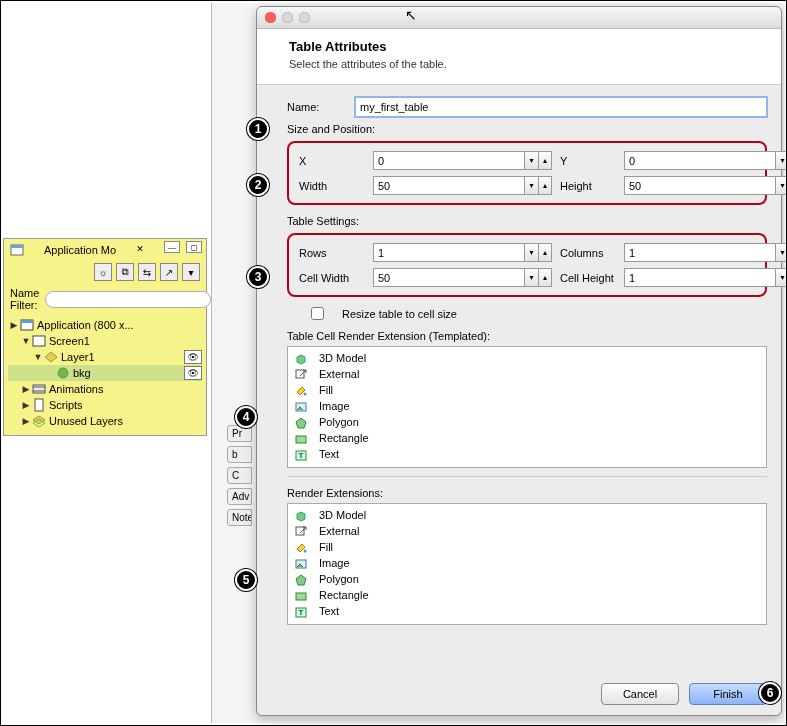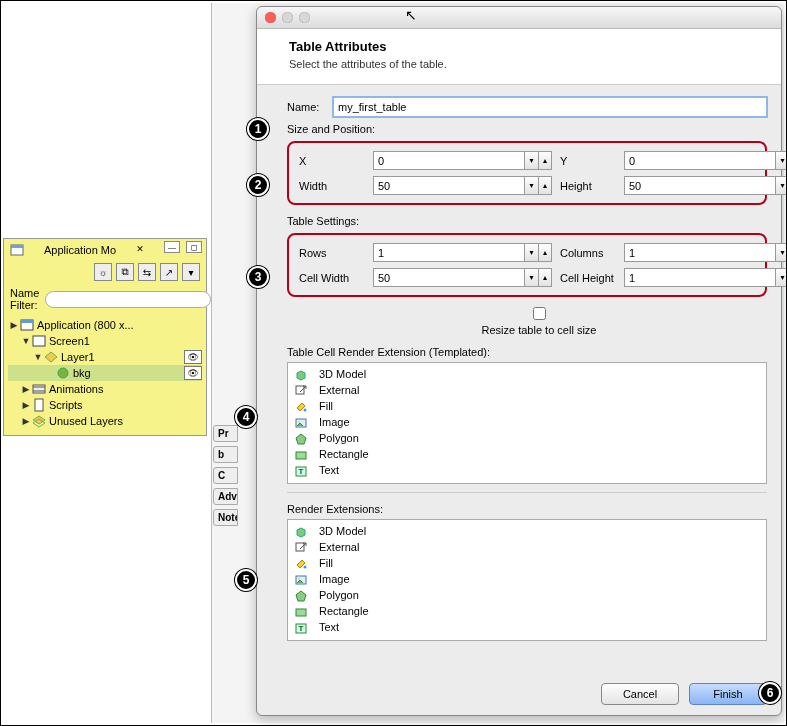--- a/index.html
+++ b/index.html
@@ -35,32 +35,32 @@
 .tx { border:1px solid #8aa7d6; background:#fff; padding:2px 4px; font-size:11px; height:20px;}
 .name-field { flex:1; outline:2px solid #8fb7e8; outline-offset:-1px;}
 .section-title { font-size:11px; margin:6px 0 6px 0;}
 .red-frame { border:2px solid #b30018; border-radius:8px; padding:8px 10px; margin-bottom:10px; position:relative;}
 .grid2 { display:grid; grid-template-columns: 66px 1fr 56px 1fr; column-gap:8px; row-gap:6px; align-items:center;}
 .spin { display:flex; align-items:stretch; width:100%; }
 .spin input { flex:1; border:1px solid #999; border-right:none; padding:2px 4px; font-size:11px; height:19px; background:#fff;}
 .spin .btns { display:flex; flex-direction:row; }
 .spin .btns button { width:14px; height:19px; border:1px solid #999; background:linear-gradient(#fdfdfd,#e3e3e3); font-size:8px; line-height:8px; padding:0; cursor:pointer;}
 .spin .btns button:first-child{ border-right:none;}
-.chk { display:flex; align-items:center; gap:4px; margin-top:4px; margin-left:24px;flex-direction:column;}
+.chk { display:flex; align-items:center; gap:18px; margin-top:4px; margin-left:24px;}
 .list-title { font-size:11px; margin:10px 0 4px 0;}
 .list-box { border:1px solid #aaa; background:#fff; padding:4px; }
 .list-item { display:flex; align-items:flex-start; padding:1px 2px; gap:11px;}
 .list-item .icn { width:14px;height:14px; display:inline-flex;align-items:center;justify-content:center;}
 .hr { border:none; border-top:1px solid #ccc; margin:8px 0;}
 .footer { position:absolute; bottom:10px; right:14px; display:flex; gap:10px;}
 .btn { min-width:78px; height:22px; border:1px solid #888; border-radius:4px; background:linear-gradient(#fdfdfd,#e4e4e4); font-size:11px; cursor:pointer;}
 .btn.primary { background:linear-gradient(#c7dcff,#8bb4f5); border-color:#5a84c4;}
 .callout { position:absolute; width:22px;height:22px; border-radius:50%; background:#000; color:#fff; font-weight:bold; font-size:12px; display:flex; align-items:center; justify-content:center; border:2px solid #fff; box-shadow:0 0 0 1px #000; z-index:50;}
 .cursor { position:absolute; left:404px; top:6px; font-size:14px; color:#000; z-index:60;}
-.mini-tabs { position:absolute; left:212px; top:424px; width:25px;font-weight:bold; }
+.mini-tabs { position:absolute; left:226px; top:424px; width:25px; }
 .mini-tab { border:1px solid #aaa; background:#eee; padding:2px 4px; margin-bottom:4px; font-size:10px; border-radius:3px 0 0 3px; overflow:hidden; white-space:nowrap;}
 svg { display:block; }
 .pad-min-max { position:absolute; right:4px; top:2px; display:flex; gap:6px;}
 .pad-min-max span{ width:16px;height:12px;border:1px solid #888; background:#fff; font-size:8px; display:flex;align-items:center;justify-content:center;}
 </style>
 </head>
 <body>
 
 <div class="sidebar">
   <div class="pad-min-max">
@@ -184,21 +184,21 @@
       <span class="tl green"></span>
     </div>
   </div>
   <div class="header-block">
     <h2>Table Attributes</h2>
     <div class="sub">Select the attributes of the table.</div>
   </div>
 
   <div class="body-block">
     <div class="row">
-      <span class="flabel" style="width:46px">Name:</span>
+      <span class="flabel" style="width:68px">Name:</span>
       <input class="tx name-field" type="text" value="my_first_table" style="">
     </div>
 
     <div class="section-title">Size and Position:</div>
     <div class="red-frame">
       <div class="grid2">
         <span class="flabel">X</span>
         <div class="spin">
             <input value="0" style="">
             <div class="btns">

